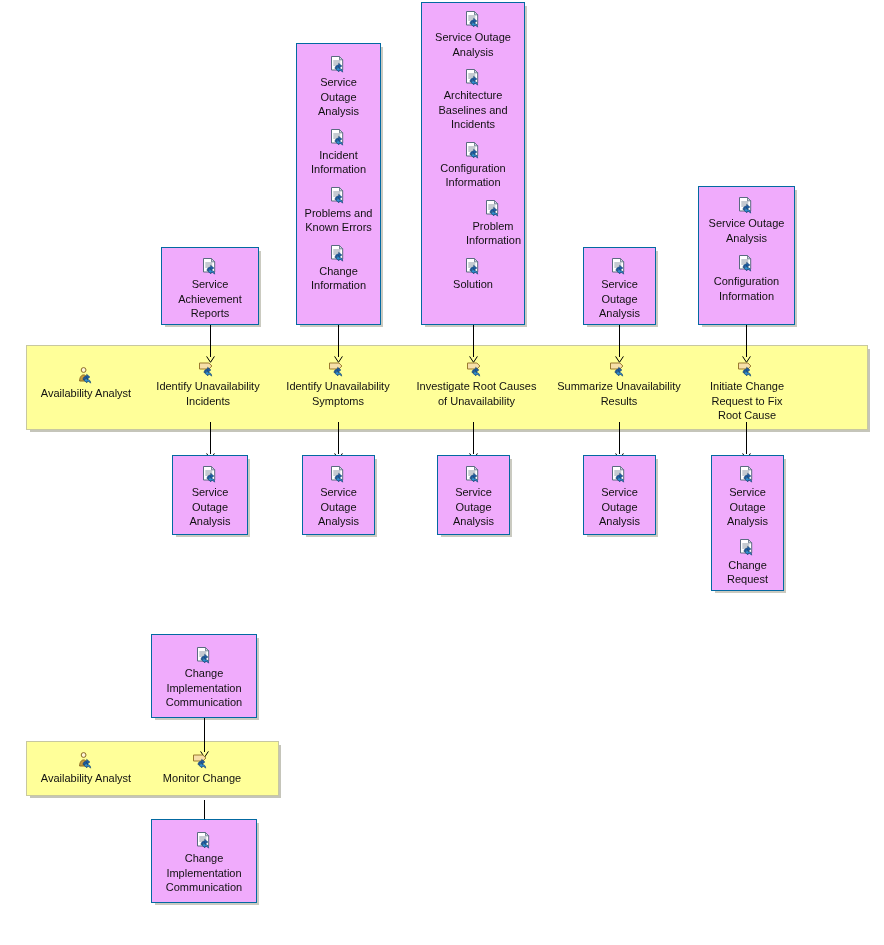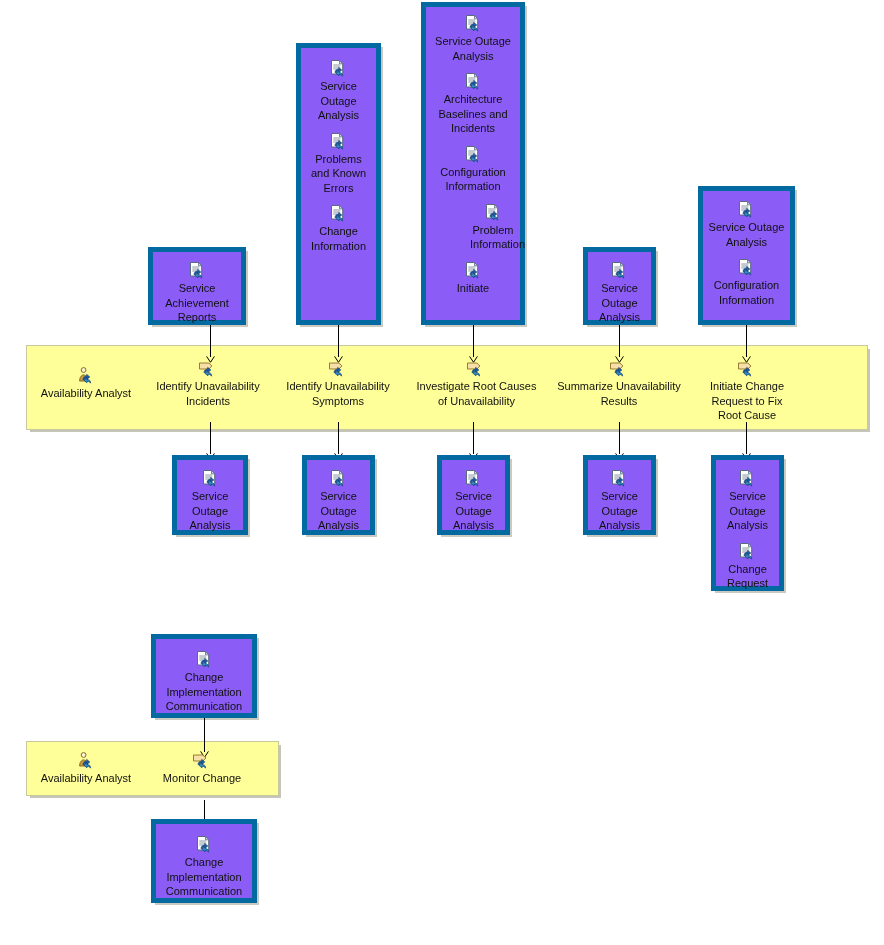--- a/index.html
+++ b/index.html
@@ -5,21 +5,21 @@
   html,body{margin:0;padding:0;background:#ffffff;}
   body{width:884px;height:945px;position:relative;
        font-family:"Liberation Sans","DejaVu Sans",sans-serif;
        font-size:11px;color:#111111;overflow:hidden;}
 
   
   .band{position:absolute;background:#ffff99;border:1px solid #c8c8a0;
         box-shadow:3px 3px 0 -1px rgba(150,150,130,.55);box-sizing:border-box;}
 
   
-  .wpbox{position:absolute;background:#8b5cf6;border:5px solid #0369a1;
+  .wpbox{position:absolute;background:#f0abfc;border:1px solid #0369a1;
          box-sizing:border-box;
          box-shadow:3px 3px 0 -1px rgba(150,150,130,.5);
          text-align:center;}
 
   
   .cell{display:block;text-align:center;}
   .cell .lbl{display:block;line-height:14.5px;padding:0 4px;}
 
   
   .node{position:absolute;text-align:center;}
@@ -33,21 +33,21 @@
   
   .conn{position:absolute;background:#000;width:1px;}
   .ahead{position:absolute;width:9px;height:7px;overflow:hidden;}
   .ahead svg{display:block;}
 </style>
 </head>
 <body>
 
 <div id="stage">
     <div class="band" style="left:26px;top:345px;width:842px;height:85px;"></div>
-    <div class="wpbox" style="left:148px;top:247px;width:98px;height:78px;padding-top:10px;">
+    <div class="wpbox" style="left:161px;top:247px;width:98px;height:78px;padding-top:10px;">
       <span class="cell" style="margin-top:0px;">
         <span class="ico">
           <svg width="19" height="17" viewBox="0 0 19 17">
             <path d="M2.5 0.5 h8 l3.2 3.2 v10.3 h-11.2 z" fill="#ffffff" stroke="#5a6b80" stroke-width="1"></path>
             <path d="M10.5 0.6 v3.2 h3.1 z" fill="#dfe6ee" stroke="#5a6b80" stroke-width="0.8"></path>
             <g stroke="#7d8a99" stroke-width="0.9">
               <line x1="4.3" y1="5.0" x2="11.3" y2="5.0"></line>
               <line x1="4.3" y1="7.0" x2="11.3" y2="7.0"></line>
               <line x1="4.3" y1="9.0" x2="9.0" y2="9.0"></line>
             </g>
@@ -82,20 +82,36 @@
             <path d="M10.5 0.6 v3.2 h3.1 z" fill="#dfe6ee" stroke="#5a6b80" stroke-width="0.8"></path>
             <g stroke="#7d8a99" stroke-width="0.9">
               <line x1="4.3" y1="5.0" x2="11.3" y2="5.0"></line>
               <line x1="4.3" y1="7.0" x2="11.3" y2="7.0"></line>
               <line x1="4.3" y1="9.0" x2="9.0" y2="9.0"></line>
             </g>
             <path d="M6.0 12.6 c0-2.0 1.7-3.5 3.7-3.5 l0-1.7 l3.1 2.6 l-3.1 2.6 l0-1.7 c-1.1 0-2.0 0.7-2.0 1.7 z" fill="#1f5fa9" stroke="#12406f" stroke-width="0.7"></path>
             <path d="M13.6 16.1 c0 0 -1.6-1.9 -3.6-1.9 l0 1.6 l-3.1-2.5 l3.1-2.6 l0 1.7 c2.4 0 3.9 1.8 3.6 3.7 z" fill="#2f8fd0" stroke="#12406f" stroke-width="0.7"></path>
           </svg>
         </span>
+        <span class="lbl">Incident Information</span>
+      </span>
+      <span class="cell" style="margin-top:10px;">
+        <span class="ico">
+          <svg width="19" height="17" viewBox="0 0 19 17">
+            <path d="M2.5 0.5 h8 l3.2 3.2 v10.3 h-11.2 z" fill="#ffffff" stroke="#5a6b80" stroke-width="1"></path>
+            <path d="M10.5 0.6 v3.2 h3.1 z" fill="#dfe6ee" stroke="#5a6b80" stroke-width="0.8"></path>
+            <g stroke="#7d8a99" stroke-width="0.9">
+              <line x1="4.3" y1="5.0" x2="11.3" y2="5.0"></line>
+              <line x1="4.3" y1="7.0" x2="11.3" y2="7.0"></line>
+              <line x1="4.3" y1="9.0" x2="9.0" y2="9.0"></line>
+            </g>
+            <path d="M6.0 12.6 c0-2.0 1.7-3.5 3.7-3.5 l0-1.7 l3.1 2.6 l-3.1 2.6 l0-1.7 c-1.1 0-2.0 0.7-2.0 1.7 z" fill="#1f5fa9" stroke="#12406f" stroke-width="0.7"></path>
+            <path d="M13.6 16.1 c0 0 -1.6-1.9 -3.6-1.9 l0 1.6 l-3.1-2.5 l3.1-2.6 l0 1.7 c2.4 0 3.9 1.8 3.6 3.7 z" fill="#2f8fd0" stroke="#12406f" stroke-width="0.7"></path>
+          </svg>
+        </span>
         <span class="lbl">Problems and Known Errors</span>
       </span>
       <span class="cell" style="margin-top:10px;">
         <span class="ico">
           <svg width="19" height="17" viewBox="0 0 19 17">
             <path d="M2.5 0.5 h8 l3.2 3.2 v10.3 h-11.2 z" fill="#ffffff" stroke="#5a6b80" stroke-width="1"></path>
             <path d="M10.5 0.6 v3.2 h3.1 z" fill="#dfe6ee" stroke="#5a6b80" stroke-width="0.8"></path>
             <g stroke="#7d8a99" stroke-width="0.9">
               <line x1="4.3" y1="5.0" x2="11.3" y2="5.0"></line>
               <line x1="4.3" y1="7.0" x2="11.3" y2="7.0"></line>
@@ -180,21 +196,21 @@
             <path d="M10.5 0.6 v3.2 h3.1 z" fill="#dfe6ee" stroke="#5a6b80" stroke-width="0.8"></path>
             <g stroke="#7d8a99" stroke-width="0.9">
               <line x1="4.3" y1="5.0" x2="11.3" y2="5.0"></line>
               <line x1="4.3" y1="7.0" x2="11.3" y2="7.0"></line>
               <line x1="4.3" y1="9.0" x2="9.0" y2="9.0"></line>
             </g>
             <path d="M6.0 12.6 c0-2.0 1.7-3.5 3.7-3.5 l0-1.7 l3.1 2.6 l-3.1 2.6 l0-1.7 c-1.1 0-2.0 0.7-2.0 1.7 z" fill="#1f5fa9" stroke="#12406f" stroke-width="0.7"></path>
             <path d="M13.6 16.1 c0 0 -1.6-1.9 -3.6-1.9 l0 1.6 l-3.1-2.5 l3.1-2.6 l0 1.7 c2.4 0 3.9 1.8 3.6 3.7 z" fill="#2f8fd0" stroke="#12406f" stroke-width="0.7"></path>
           </svg>
         </span>
-        <span class="lbl">Initiate</span>
+        <span class="lbl">Solution</span>
       </span>
     </div>
     <div class="wpbox" style="left:583px;top:247px;width:73px;height:78px;padding-top:10px;">
       <span class="cell" style="margin-top:0px;">
         <span class="ico">
           <svg width="19" height="17" viewBox="0 0 19 17">
             <path d="M2.5 0.5 h8 l3.2 3.2 v10.3 h-11.2 z" fill="#ffffff" stroke="#5a6b80" stroke-width="1"></path>
             <path d="M10.5 0.6 v3.2 h3.1 z" fill="#dfe6ee" stroke="#5a6b80" stroke-width="0.8"></path>
             <g stroke="#7d8a99" stroke-width="0.9">
               <line x1="4.3" y1="5.0" x2="11.3" y2="5.0"></line>

